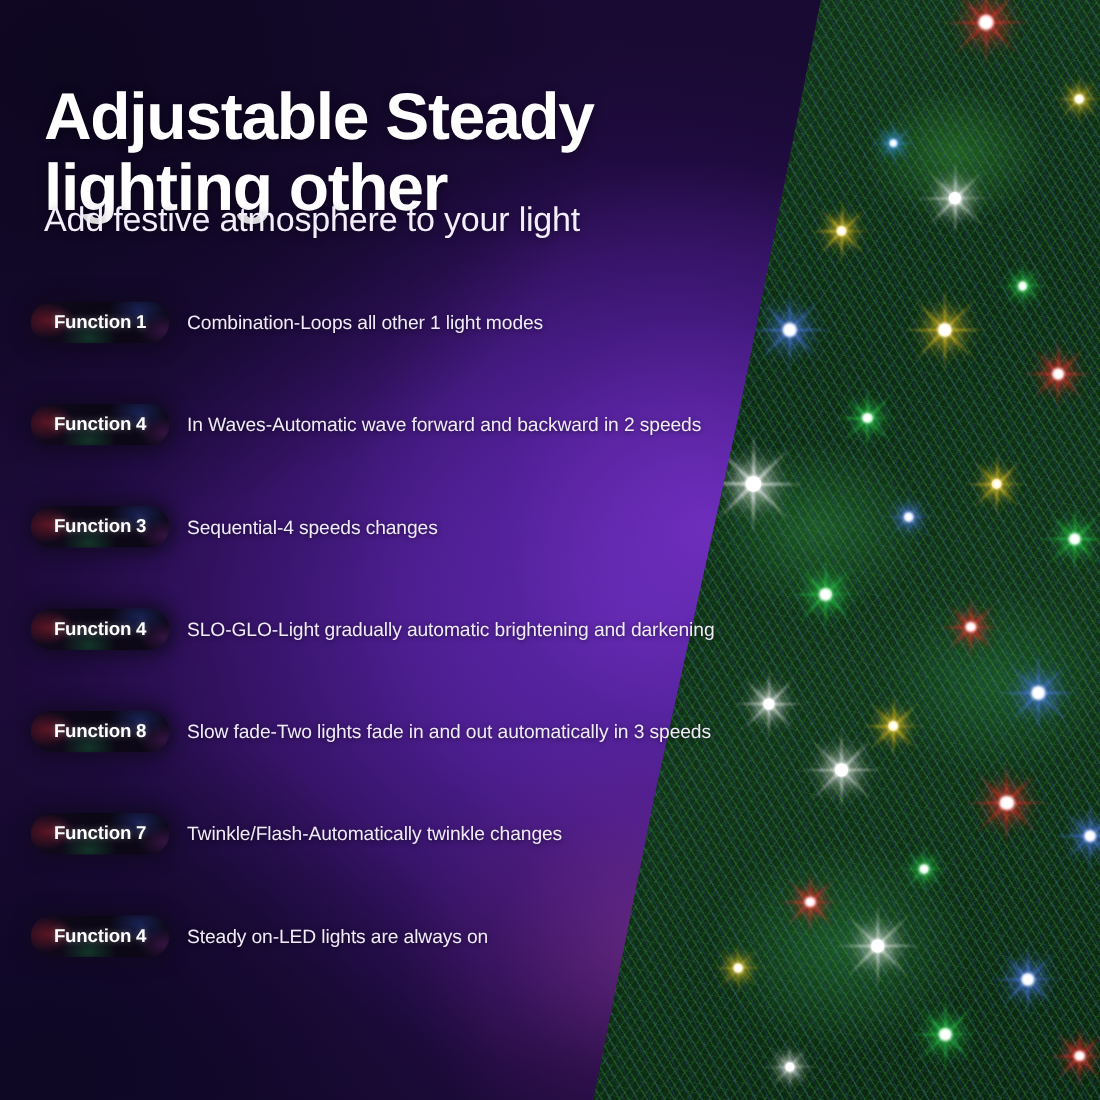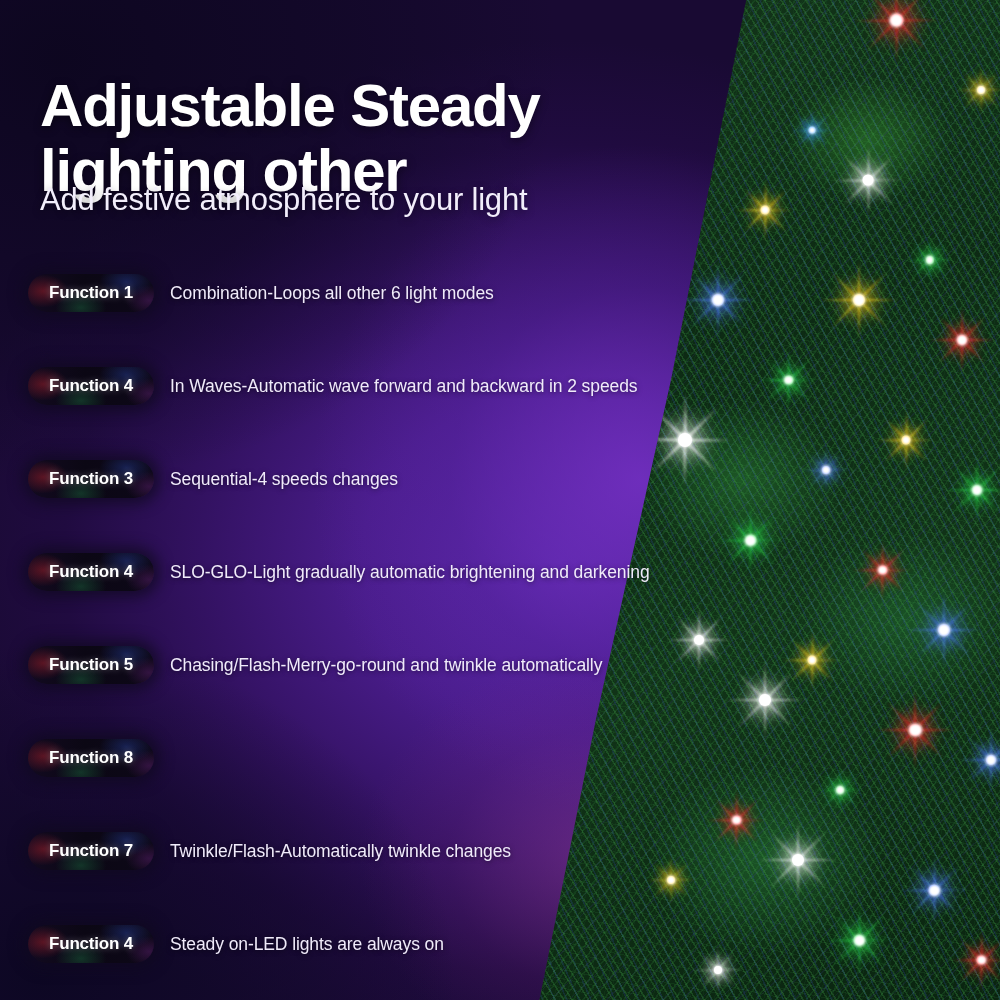--- a/index.html
+++ b/index.html
@@ -435,21 +435,21 @@
     <span>Adjustable Steady</span><br>
     <span>lighting other</span>
   </h1>
   <div class="subhead">Add festive atmosphere to your light</div>
 
   <div class="rows" id="rows">
       <div class="row">
         <div class="pill">
           <div class="pill-label">Function 1</div>
         </div>
-        <div class="desc">Combination-Loops all other 6 light modes</div>
+        <div class="desc">Combination-Loops all other 1 light modes</div>
       </div>
       <div class="row">
         <div class="pill">
           <div class="pill-label">Function 4</div>
         </div>
         <div class="desc">In Waves-Automatic wave forward and backward in 2 speeds</div>
       </div>
       <div class="row">
         <div class="pill">
           <div class="pill-label">Function 3</div>
@@ -457,28 +457,23 @@
         <div class="desc">Sequential-4 speeds changes</div>
       </div>
       <div class="row">
         <div class="pill">
           <div class="pill-label">Function 4</div>
         </div>
         <div class="desc">SLO-GLO-Light gradually automatic brightening and darkening</div>
       </div>
       <div class="row">
         <div class="pill">
-          <div class="pill-label">Function 5</div>
-        </div>
-        <div class="desc">Chasing/Flash-Merry-go-round and twinkle automatically</div>
-      </div>
-      <div class="row">
-        <div class="pill">
           <div class="pill-label">Function 8</div>
         </div>
+        <div class="desc">Slow fade-Two lights fade in and out automatically in 3 speeds</div>
       </div>
       <div class="row">
         <div class="pill">
           <div class="pill-label">Function 7</div>
         </div>
         <div class="desc">Twinkle/Flash-Automatically twinkle changes</div>
       </div>
       <div class="row">
         <div class="pill">
           <div class="pill-label">Function 4</div>

